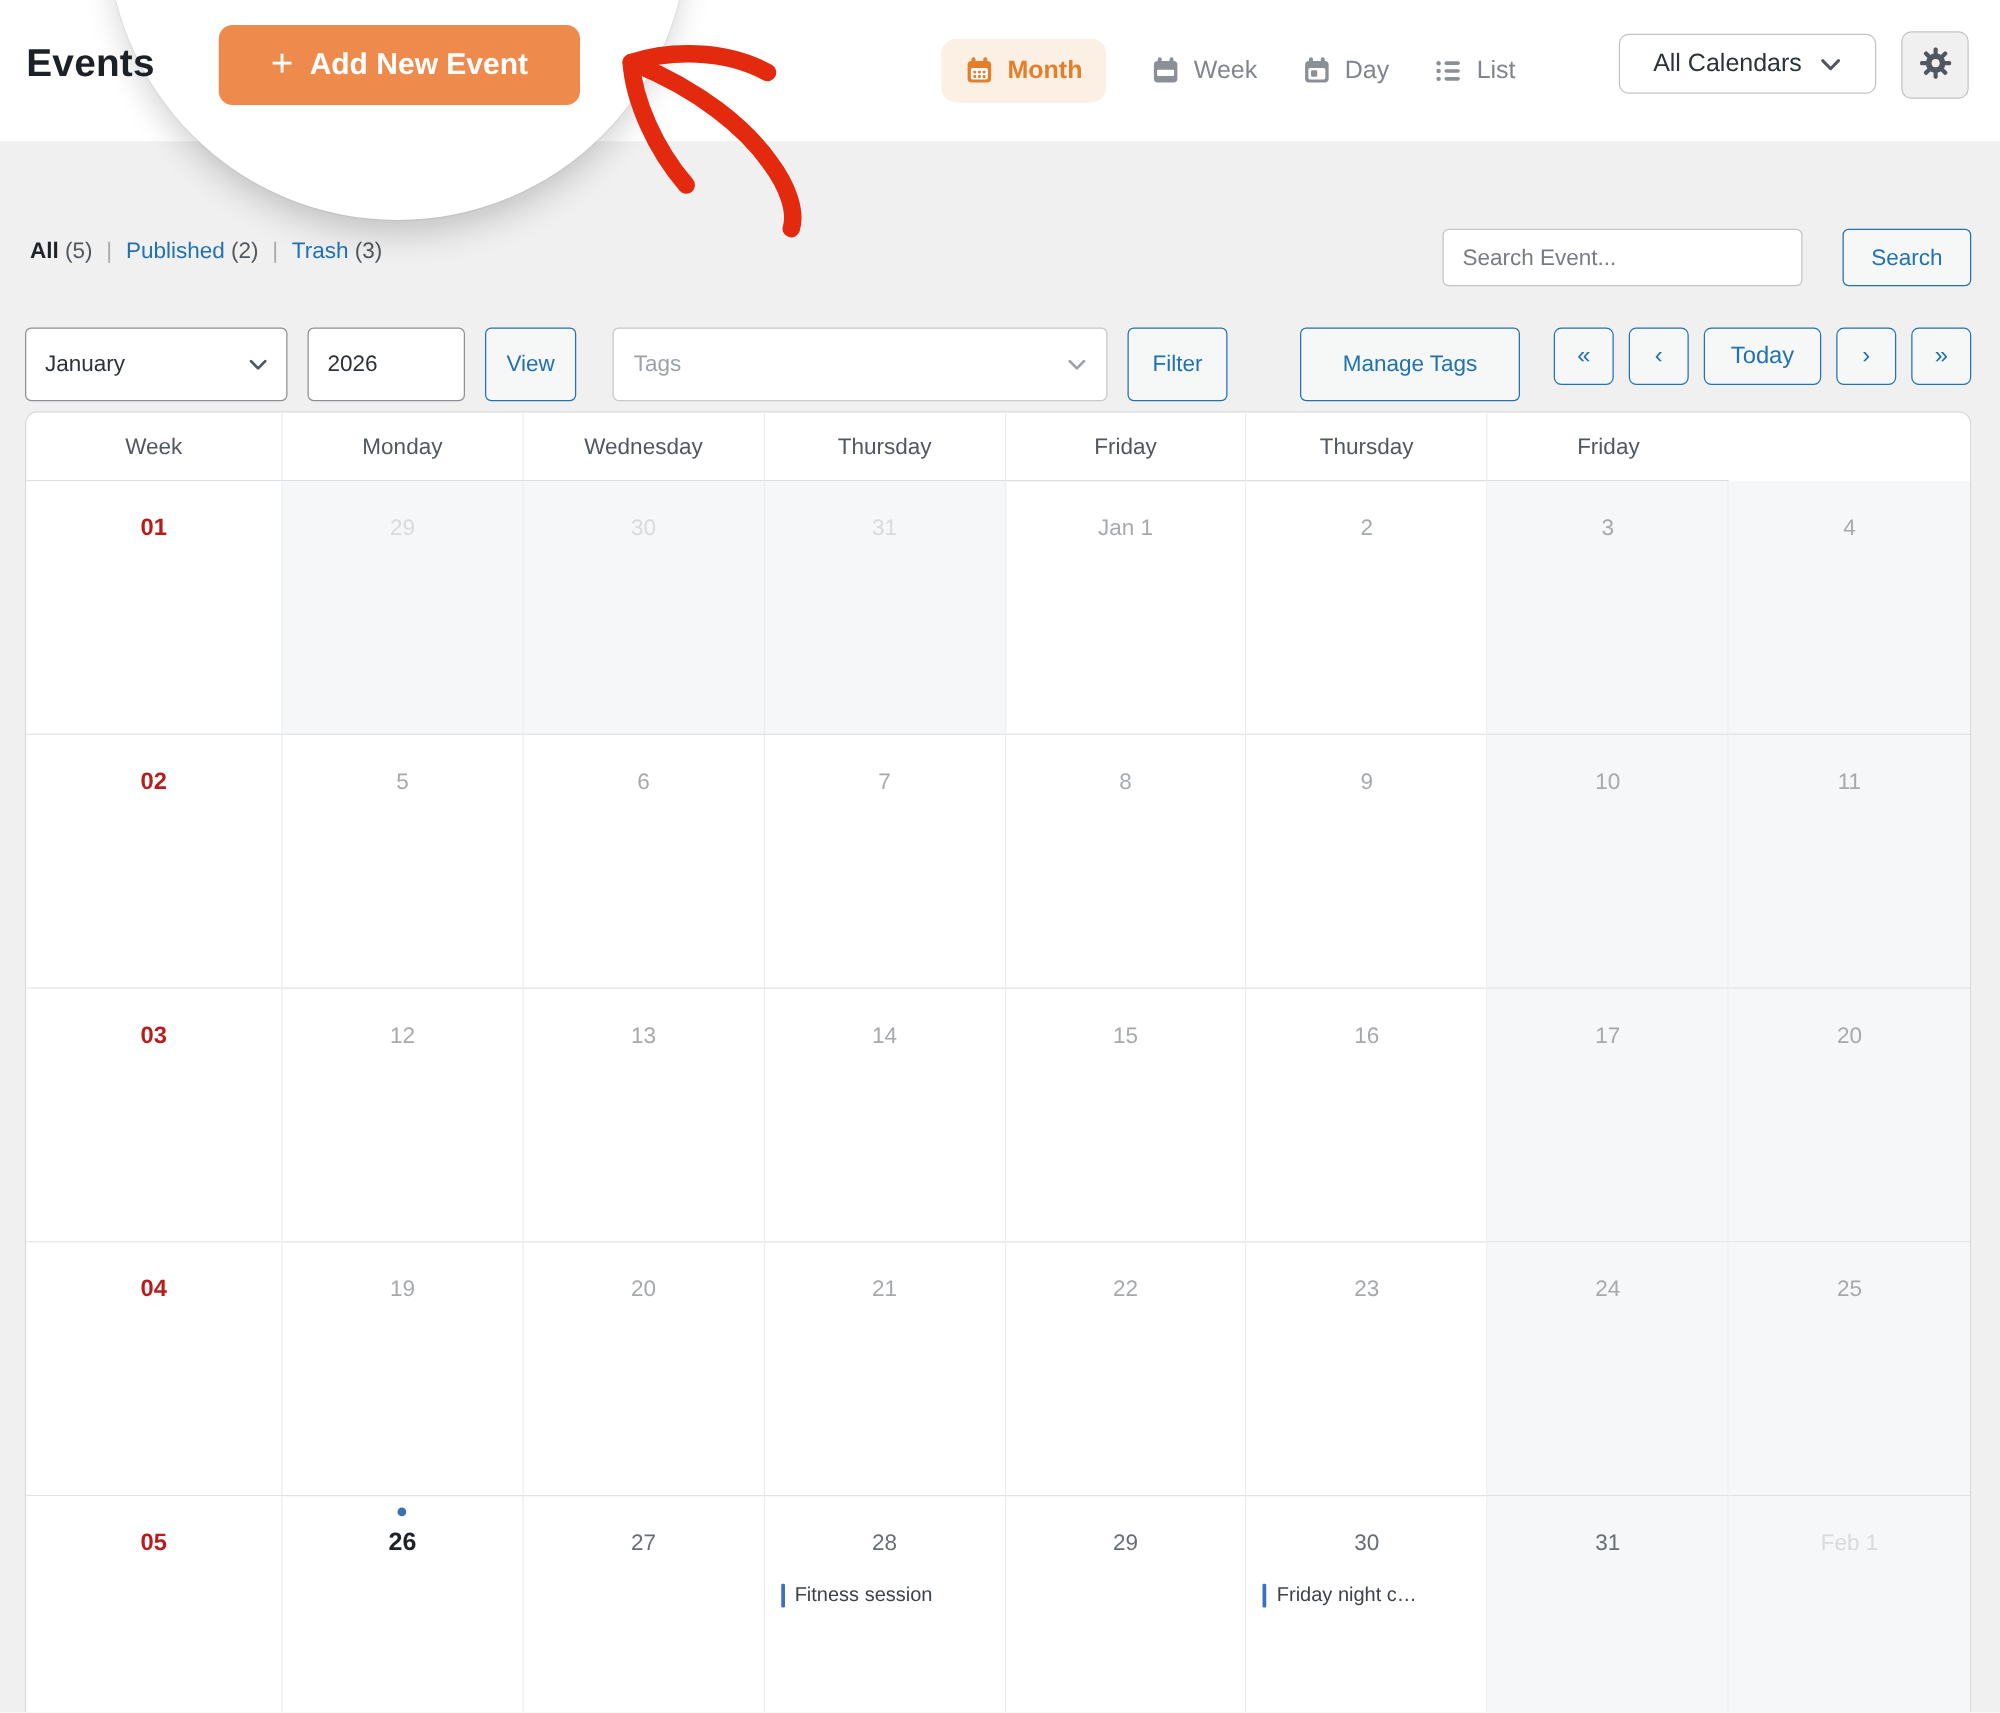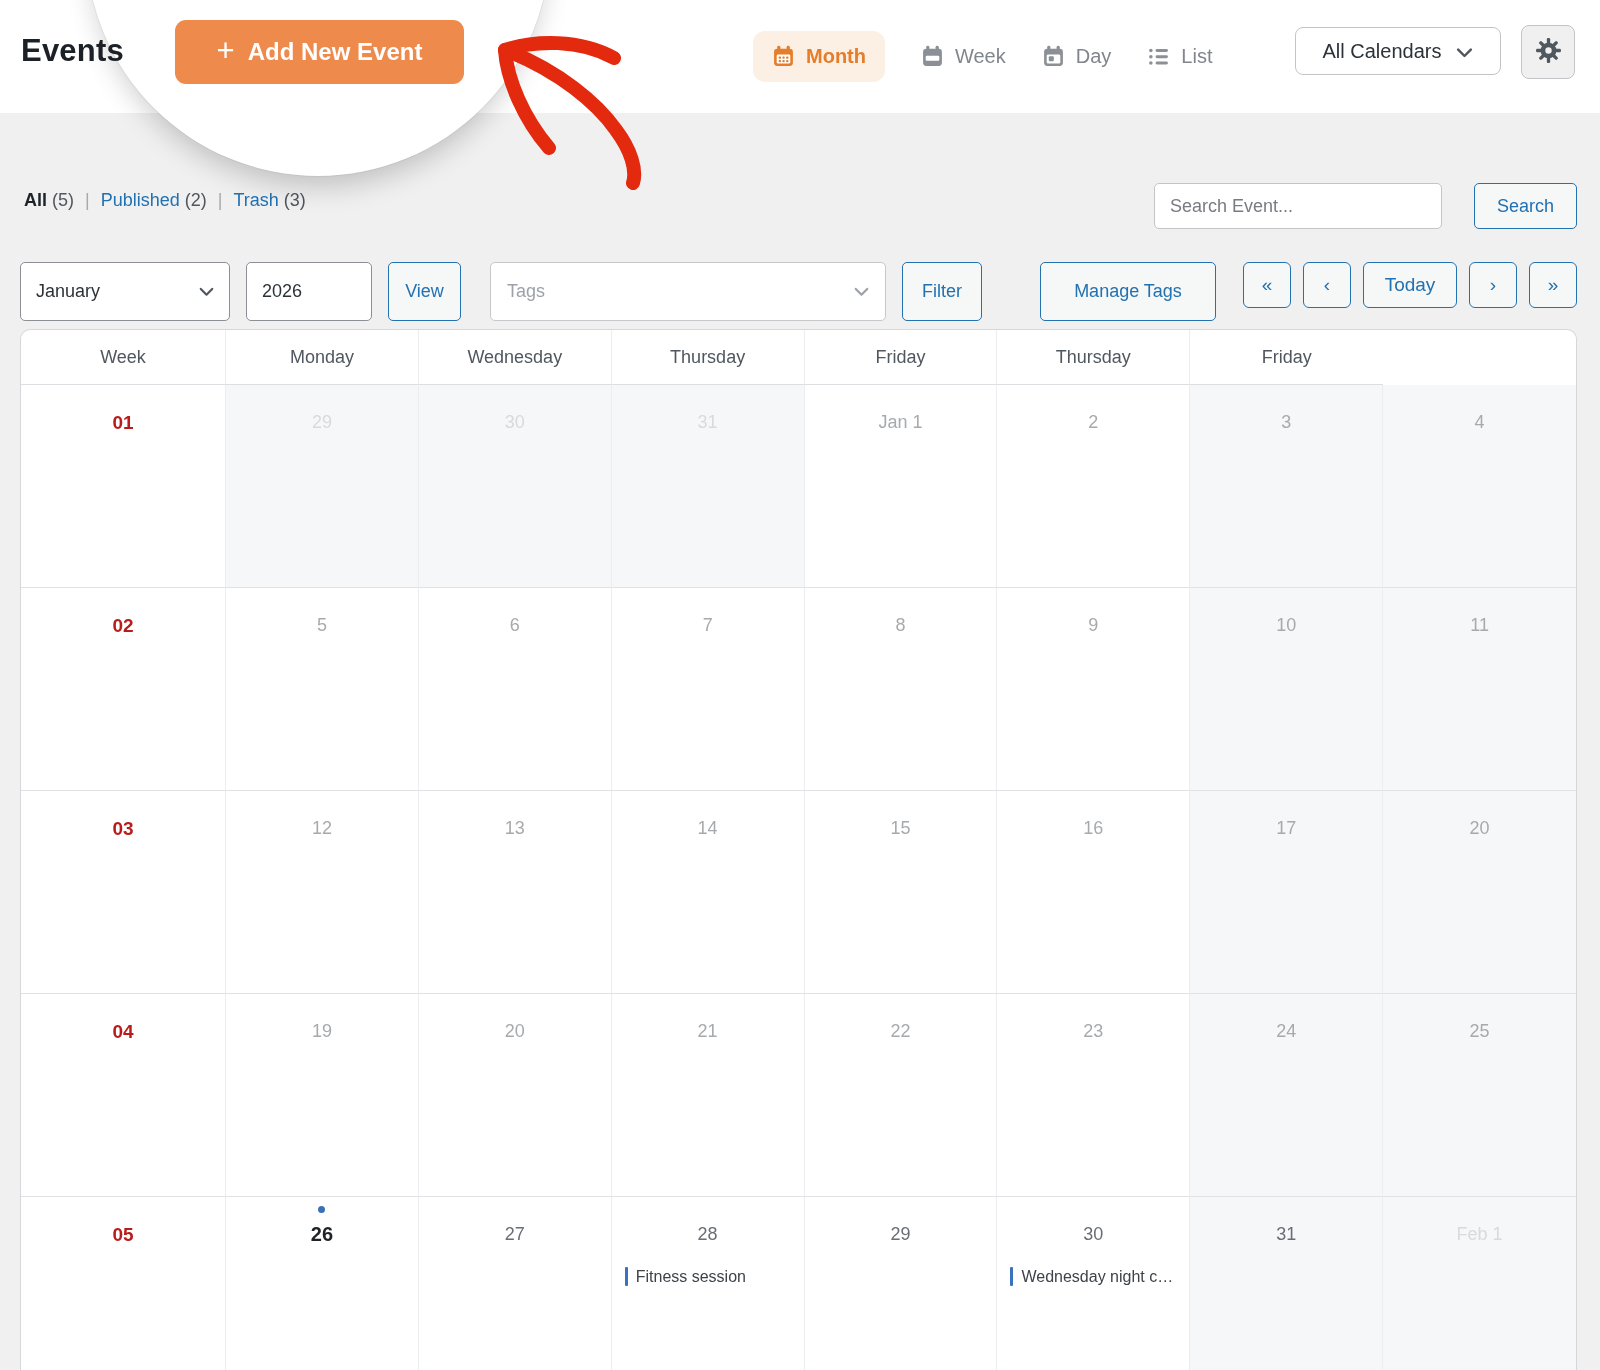--- a/index.html
+++ b/index.html
@@ -349,21 +349,21 @@
             <span class="etxt">Fitness session</span>
           </div>
         </div>
         <div class="cell future">
           <div class="num">29</div>
         </div>
         <div class="cell future">
           <div class="num">30</div>
           <div class="event">
             <span class="bar"></span>
-            <span class="etxt">Wednesday night c…</span>
+            <span class="etxt">Friday night c…</span>
           </div>
         </div>
         <div class="cell future shade">
           <div class="num">31</div>
         </div>
         <div class="cell out shade">
           <div class="num">Feb 1</div>
         </div>
       </div>
     </div>

